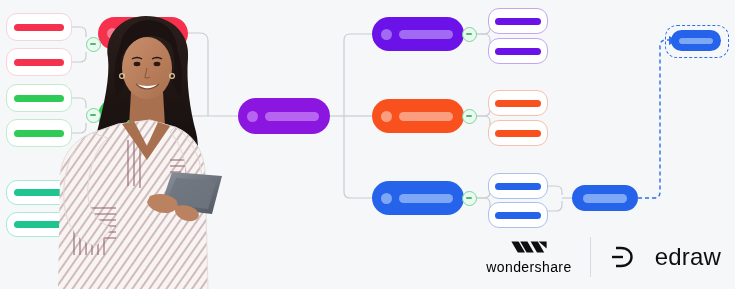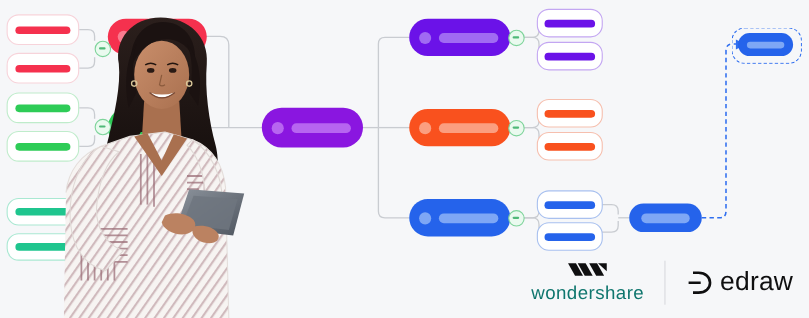--- a/index.html
+++ b/index.html
@@ -79,25 +79,25 @@
   #person{pointer-events:none;}
 
   
   .logo-wrap{
     position:absolute;right:14px;bottom:12px;
     display:flex;align-items:center;gap:0px;
   }
   .ws{display:flex;flex-direction:column;align-items:center;padding-right:18px;}
   .ws-mark{width:40px;height:16px;margin-bottom:4px;}
   .ws-name{
-    font-size:17px;letter-spacing:0.4px;color:#0f766e;
+    font-size:14px;letter-spacing:0.4px;color:#000000;
     font-family:"Liberation Sans", sans-serif;font-weight:400;
   }
   .divider{width:1px;height:40px;background:#d8dade;margin-right:18px;}
-  .ed{display:flex;align-items:center;gap:6px;}
+  .ed{display:flex;align-items:center;gap:20px;}
   .ed-name{
     font-size:24px;color:#0f0f10;letter-spacing:0.2px;
     font-family:"Liberation Sans", sans-serif;font-weight:400;
   }
 </style>
 </head>
 <body>
 
 <div id="stage">
 

